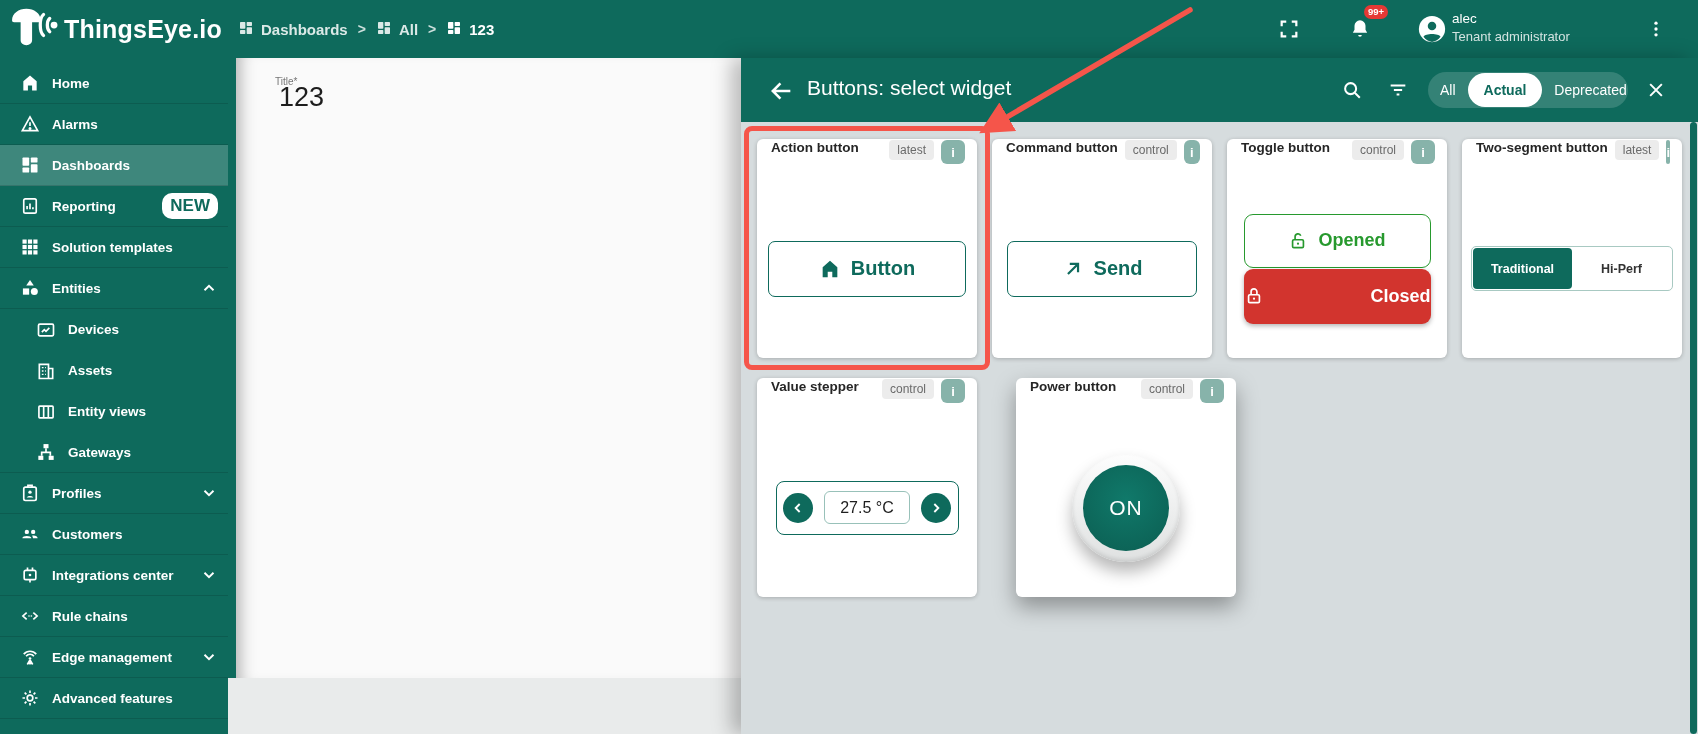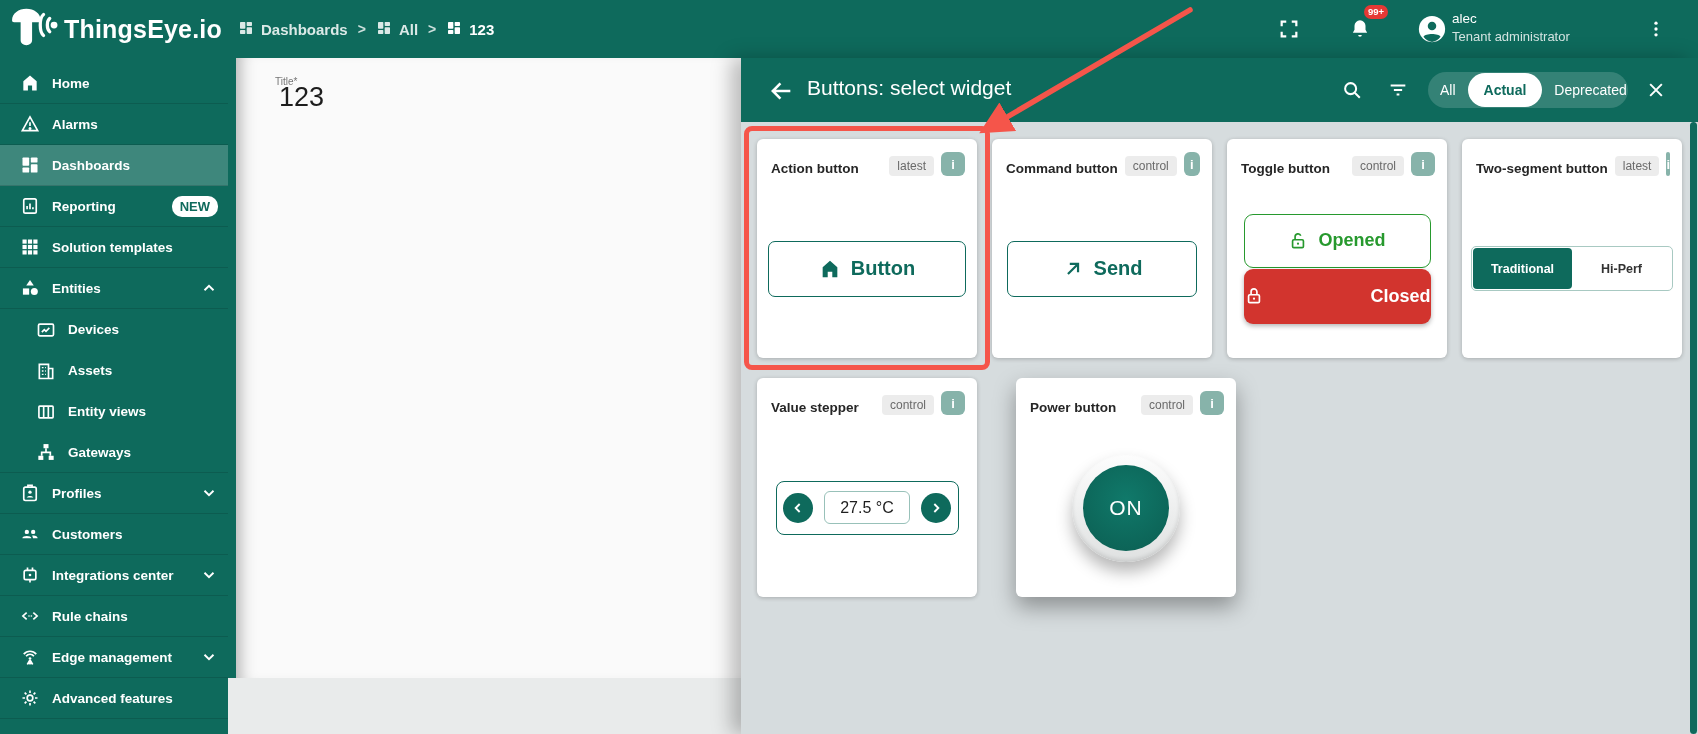--- a/index.html
+++ b/index.html
@@ -32,21 +32,21 @@
   
   .sidebar { position:absolute; left:0; top:58px; width:228px; height:676px; background:#0e6a5c; z-index:4; padding-top:5px; }
   .nav-item { height:41px; display:flex; align-items:center; gap:12px; padding:0 10px 0 20px;
     color:#fff; font-size:13.5px; font-weight:700; cursor:pointer; border-bottom:1px solid rgba(0,0,0,.13); }
   .nav-item.sub { padding-left:36px; border-bottom:none; }
   .nav-item.sub.last-sub { border-bottom:1px solid rgba(0,0,0,.13); }
   .nav-item.selected { background:rgba(255,255,255,.2); }
   .nav-icon { width:20px; height:20px; flex:0 0 20px; color:#fff; }
   .nav-label { flex:1; white-space:nowrap; overflow:hidden; }
   .nav-chevron { width:18px; height:18px; color:#fff; }
-  .new-badge { background:#fff; color:#0e6a5c; font-size:13px; font-weight:700; border-radius:10px; padding:3px 8px; }
+  .new-badge { background:#fff; color:#0e6a5c; font-size:17px; font-weight:700; border-radius:10px; padding:3px 8px; }
 
   
   .backdrop { position:absolute; left:228px; top:58px; width:513px; height:676px; background:#e9ebeb; z-index:1; }
   .backdrop-strip { position:absolute; left:0; top:0; width:8px; height:620px; background:#0e6a5c; }
   .backdrop-card { position:absolute; left:8px; top:0; width:505px; height:620px; background:#fafafa;
     box-shadow:inset 16px 0 16px -12px rgba(0,0,0,.3); }
   .bd-field-label { position:absolute; left:39px; top:10px; font-size:10px; color:#757575;margin-top:8px; }
   .bd-field-value { position:absolute; left:43px; top:24px; font-size:27px; font-weight:500; color:#1d1d1d; }
 
   
@@ -65,21 +65,21 @@
     display:flex; align-items:center; cursor:pointer; }
   .seg-opt.active { background:#fff; color:#0e6a5c; border-radius:17px; height:34px; padding:0 16px; font-weight:700; }
 
   .panel-body { position:absolute; left:0; top:64px; width:100%; height:612px; background:#d6dcde; }
   .panel-scrollbar { position:absolute; right:1px; top:0; width:7px; height:612px; background:#0e6a5c; border-radius:4px; }
 
   
   .card { position:absolute; width:220px; height:219px; background:#fff; border-radius:6px;
     box-shadow:0 1px 4px rgba(0,0,0,.22); cursor:pointer; }
   .card.elevated { box-shadow:0 10px 22px rgba(0,0,0,.35);margin-left:24px; }
-  .card-head { display:flex; align-items:flex-end; gap:7px; padding:13px 12px 0 14px; }
+  .card-head { display:flex; align-items:flex-start; gap:7px; padding:1px 12px 0 14px; }
   .card-title { flex:1; font-size:13.5px; font-weight:600; color:#262626; white-space:nowrap; }
   .tag-badge { background:#ececec; color:#6a6a6a; font-size:12px; border-radius:4px; padding:3px 8px; }
   .info-icon { width:24px; height:24px; border-radius:6px; background:#87b3aa; color:#fff;
     display:flex; align-items:center; justify-content:center; font-size:13px; font-weight:700; cursor:pointer; }
   .card-body { position:absolute; left:0; right:0; top:40px; bottom:0; display:flex; align-items:center; justify-content:center; }
 
   .btn-outline { width:198px; height:56px; border:1.5px solid #0e6a5c; border-radius:7px; background:#fff;
     color:#0e6a5c; font-size:20px; font-weight:700; display:flex; align-items:center; justify-content:center; gap:10px; }
   .btn-outline .pv-icon { width:22px; height:22px; }
 

